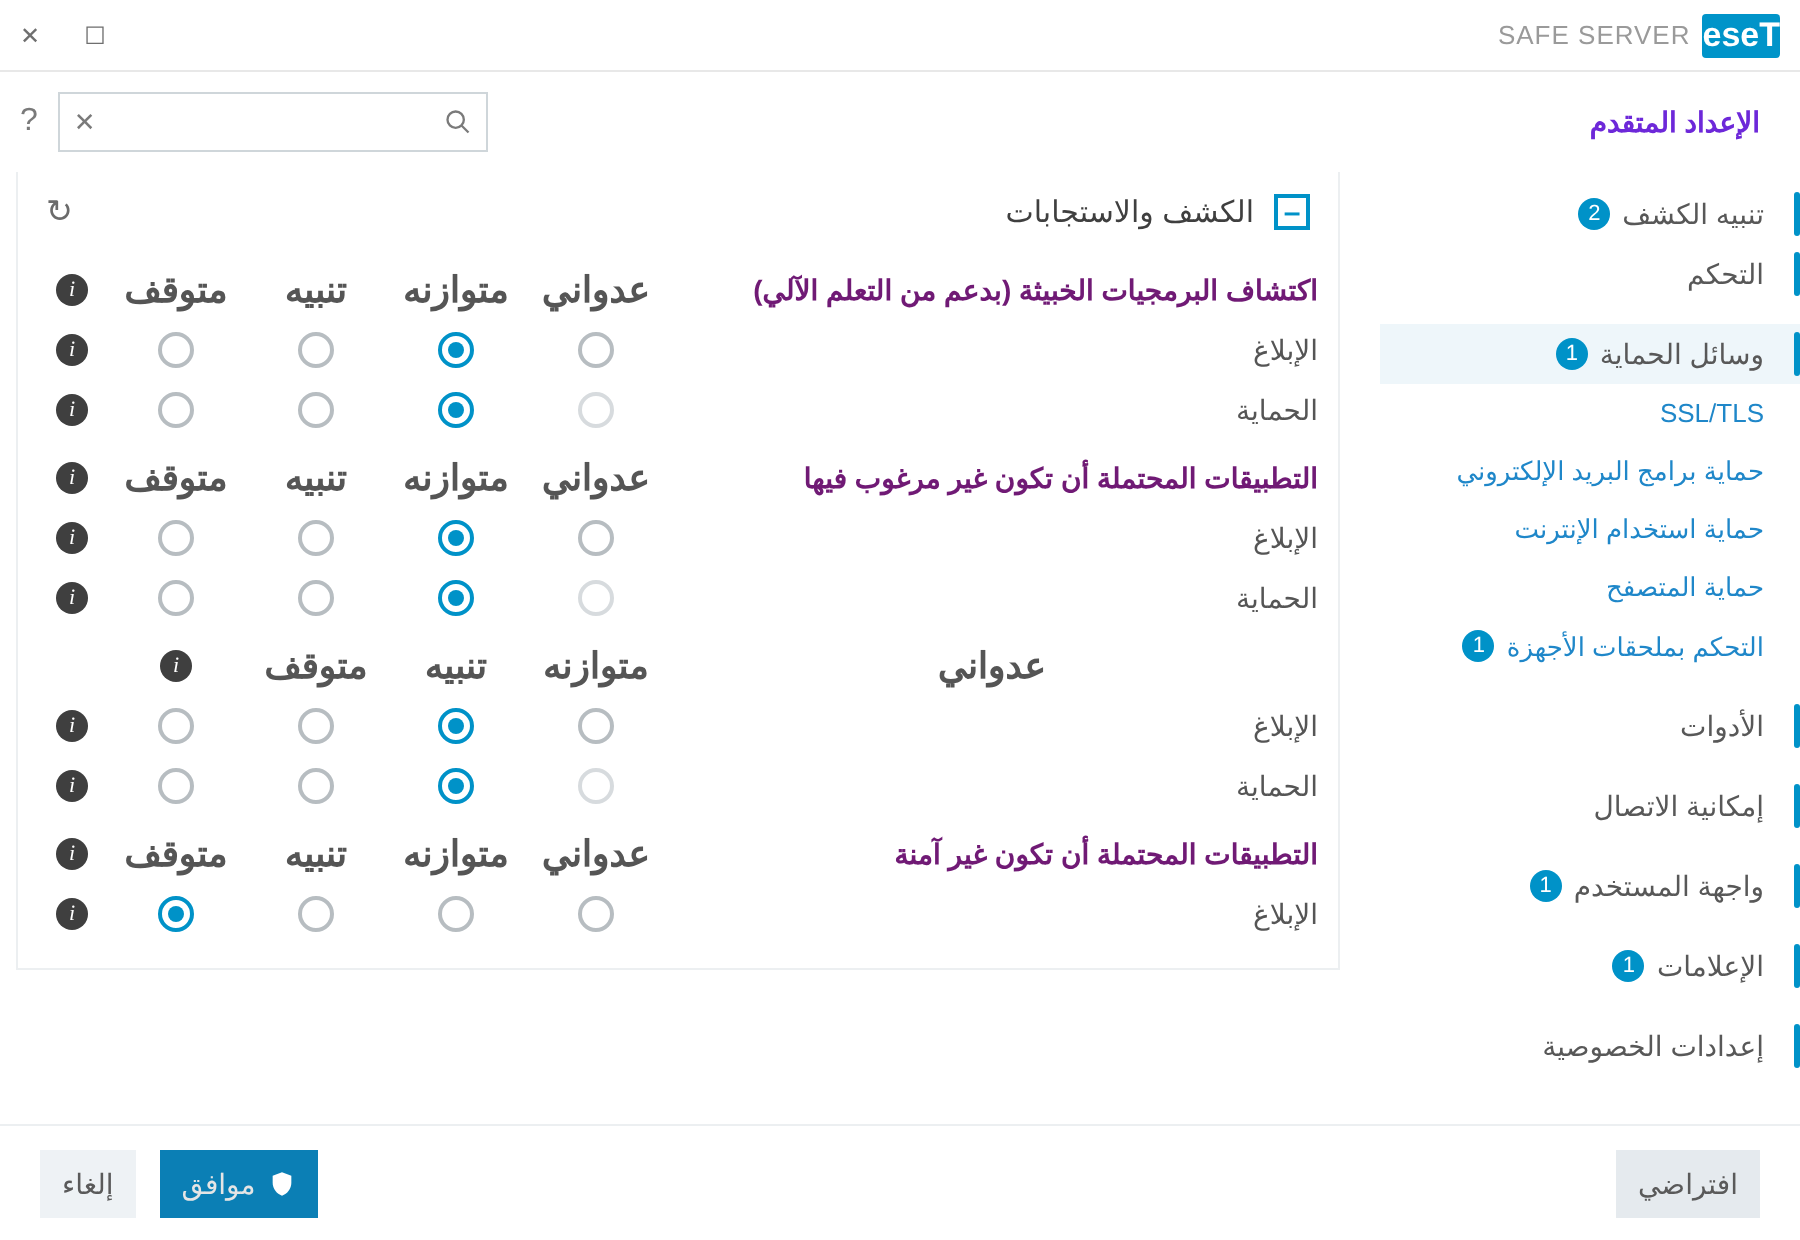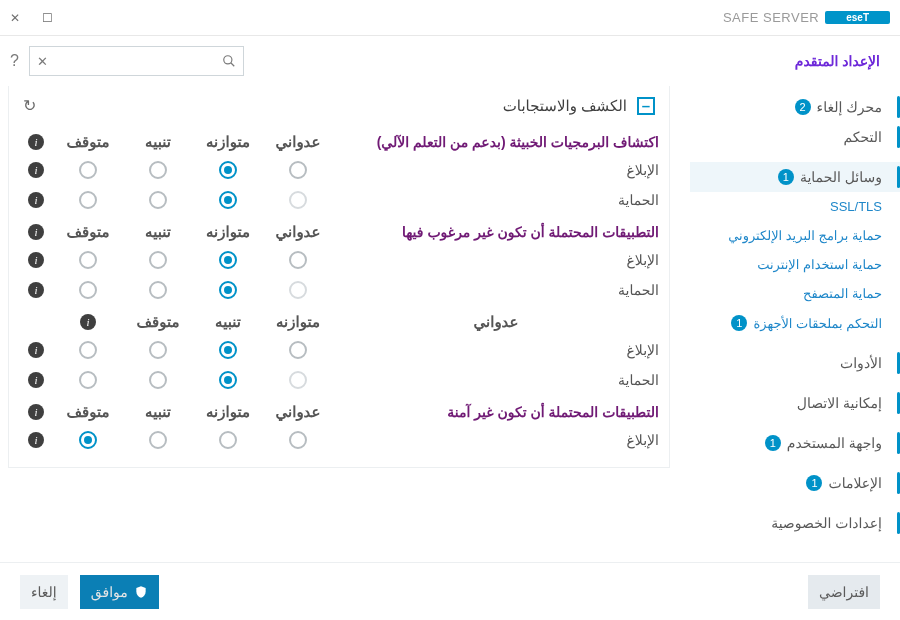--- a/index.html
+++ b/index.html
@@ -1,19 +1,19 @@
 <!DOCTYPE html>
 <html dir="rtl" lang="ar"><head>
 <meta charset="utf-8">
 <style>
   * { box-sizing: border-box; margin: 0; padding: 0; }
   html, body { width: 900px; height: 620px; font-family: "Segoe UI", Tahoma, sans-serif; background: #fff; color: #424242; overflow: hidden; }
   .titlebar { height: 36px; display: flex; align-items: center; justify-content: space-between; padding: 0 10px; border-bottom: 1px solid #e8e8e8; }
   .brand { display: flex; align-items: center; gap: 6px; font-size: 13px; color: #9a9a9a; letter-spacing: .5px; }
-  .brand .eset-badge { background:#0094c9; color:#fff; font-weight:bold; font-size:10px; padding:1px 21px; border-radius:2px; letter-spacing:0; }
+  .brand .eset-badge { background:#0094c9; color:#fff; font-weight:bold; font-size:17px; padding:1px 0; border-radius:2px; letter-spacing:0; }
   .winctrls { display:flex; gap:22px; color:#6f6f6f; font-size:12px; }
   .winctrls span { cursor:pointer; }
   .header { display:flex; align-items:center; justify-content:space-between; padding:10px 20px 10px 10px; }
   .page-title { font-size:14px; color:#6d28d9; font-weight:700; }
   .search-wrap { display:flex; align-items:center; gap:10px; }
   .searchbox { position:relative; width:215px; }
   .searchbox input { width:100%; height:30px; border:1px solid #cfd6da; padding:0 28px 0 28px; font-size:13px; outline:none; }
   .searchbox .mag { position:absolute; right:8px; top:50%; transform:translateY(-50%); color:#7a7a7a; }
   .searchbox .clr { position:absolute; left:8px; top:50%; transform:translateY(-50%); color:#7a7a7a; cursor:pointer; font-size:13px; }
   .help { color:#7a7a7a; font-size:16px; cursor:pointer; }
@@ -27,21 +27,21 @@
   .side-badge { background:#0092c8; color:#fff; border-radius:50%; width:16px; height:16px; display:inline-flex; align-items:center; justify-content:center; font-size:11px; }
   .side-spacer { height:10px; }
   .content { flex:1; padding:0 20px 0 8px; overflow-y:auto; }
   .panel { border:1px solid #eceff1; border-top:none; padding:0 0 12px 0; }
   .section-head { display:flex; align-items:center; justify-content:space-between; padding:10px 14px; font-size:15px; color:#3f3f3f; }
   .section-head .right { display:flex; align-items:center; gap:10px; }
   .collapse-btn { width:18px; height:18px; border:2px solid #0092c8; display:flex; align-items:center; justify-content:center; color:#0092c8; font-weight:bold; cursor:pointer; }
   .undo { color:#6b6b6b; cursor:pointer; font-size:16px; }
   .group-row { display:grid; grid-template-columns: 1fr 70px 70px 70px 70px 34px; align-items:center; padding:8px 10px 4px 10px; font-size:14px; color:#5a5a5a; }
   .group-title { font-weight:600; color:#701a75; }
-  .col-head { text-align:center; font-size:15px; font-weight:600; color:#555; }
+  .col-head { text-align:center; font-size:18px; font-weight:600; color:#555; }
   .setting-row { display:grid; grid-template-columns: 1fr 70px 70px 70px 70px 34px; align-items:center; padding:6px 10px; font-size:14px; color:#5a5a5a; }
   .setting-label { color:#555; }
   .radio-cell { display:flex; justify-content:center; }
   .radio { width:18px; height:18px; border:2px solid #b7bdc1; border-radius:50%; display:flex; align-items:center; justify-content:center; cursor:pointer; background:#fff; }
   .radio.checked { border-color:#0092c8; }
   .radio.checked::after { content:""; width:8px; height:8px; background:#0092c8; border-radius:50%; }
   .radio.dim { border-color:#d7dbde; }
   .info-cell { display:flex; justify-content:center; }
   .info-icon { width:16px; height:16px; border-radius:50%; background:#3f3f3f; color:#fff; font-size:11px; display:flex; align-items:center; justify-content:center; font-style:italic; font-family:Georgia,serif; cursor:pointer; }
   .footer { position:absolute; bottom:0; left:0; right:0; height:58px; border-top:1px solid #eceff1; display:flex; align-items:center; justify-content:space-between; padding:0 20px; background:#fff; }
@@ -81,21 +81,21 @@
     </div>
     <span class="help">?</span>
   </div>
 </div>
 
 <div class="body">
 
   <div class="sidebar" id="sidebar">
       <div class="side-item top-accent">
         <span class="accent"></span>
-        <span>محرك إلغاء</span>
+        <span>تنبيه الكشف</span>
         <span class="side-badge">2</span>
       </div>
       <div class="side-item top-accent">
         <span class="accent"></span>
         <span>التحكم</span>
       </div>
       <div class="side-spacer"></div>
       <div class="side-item selected top-accent">
         <span class="accent"></span>
         <span>وسائل الحماية</span>

